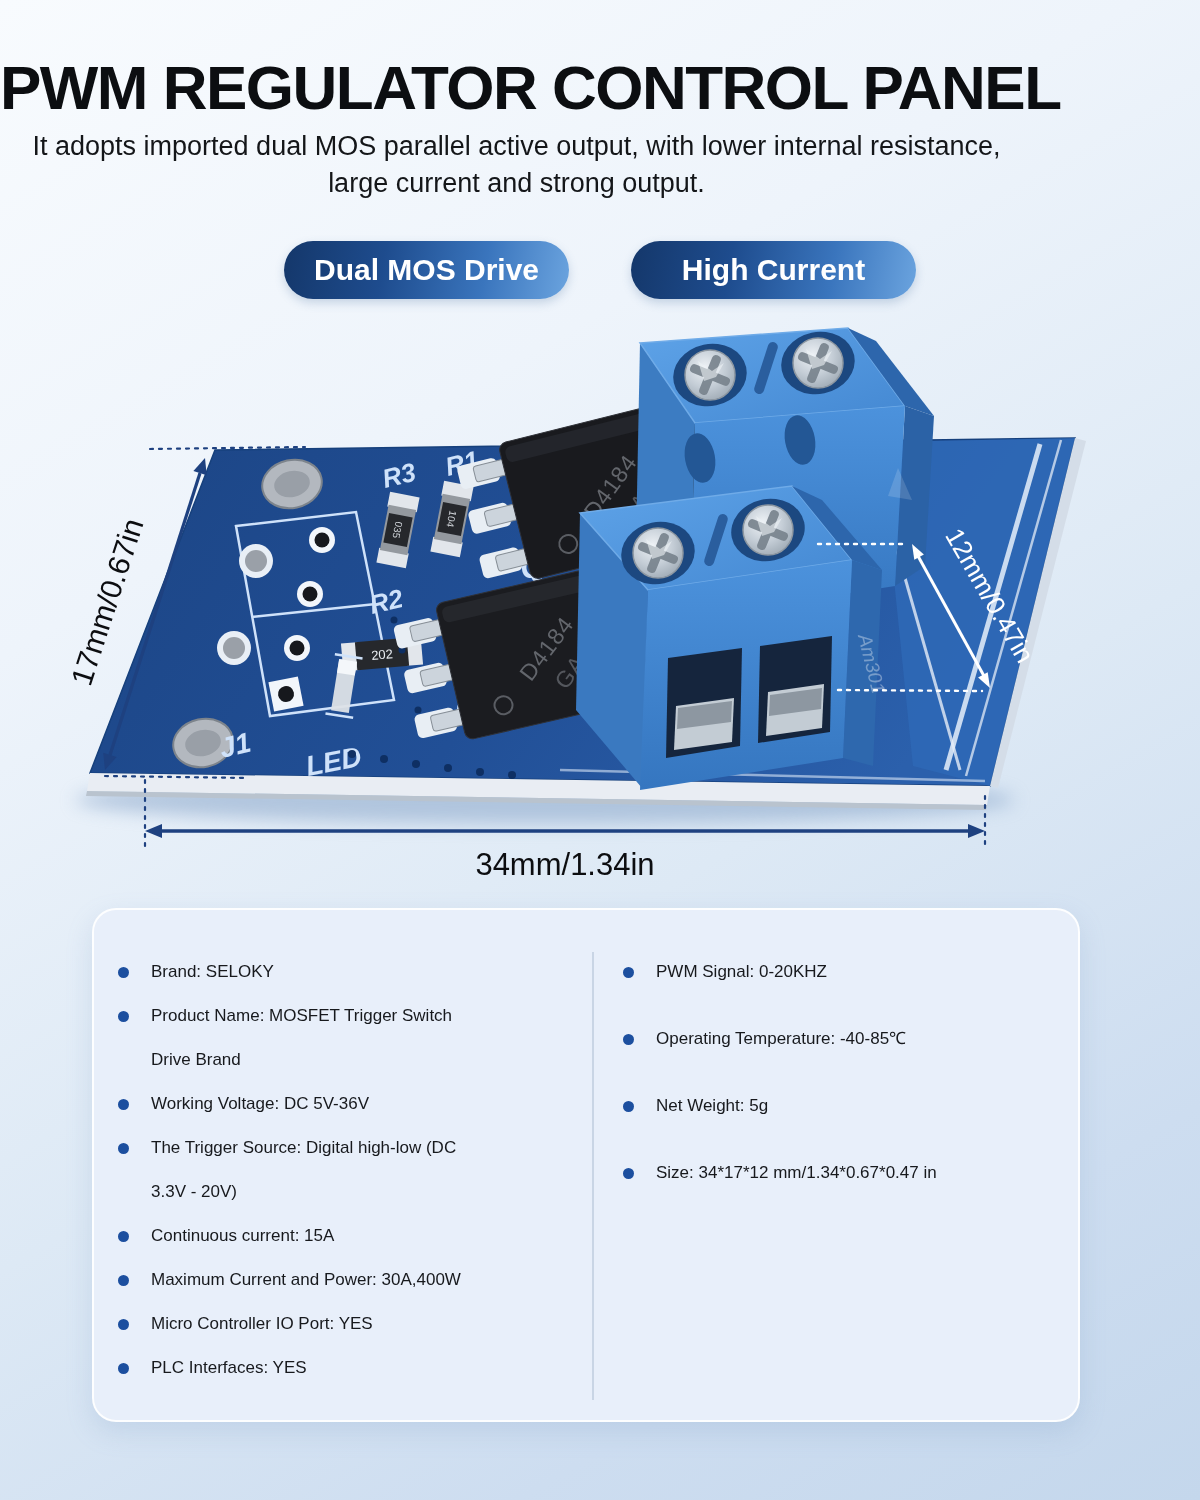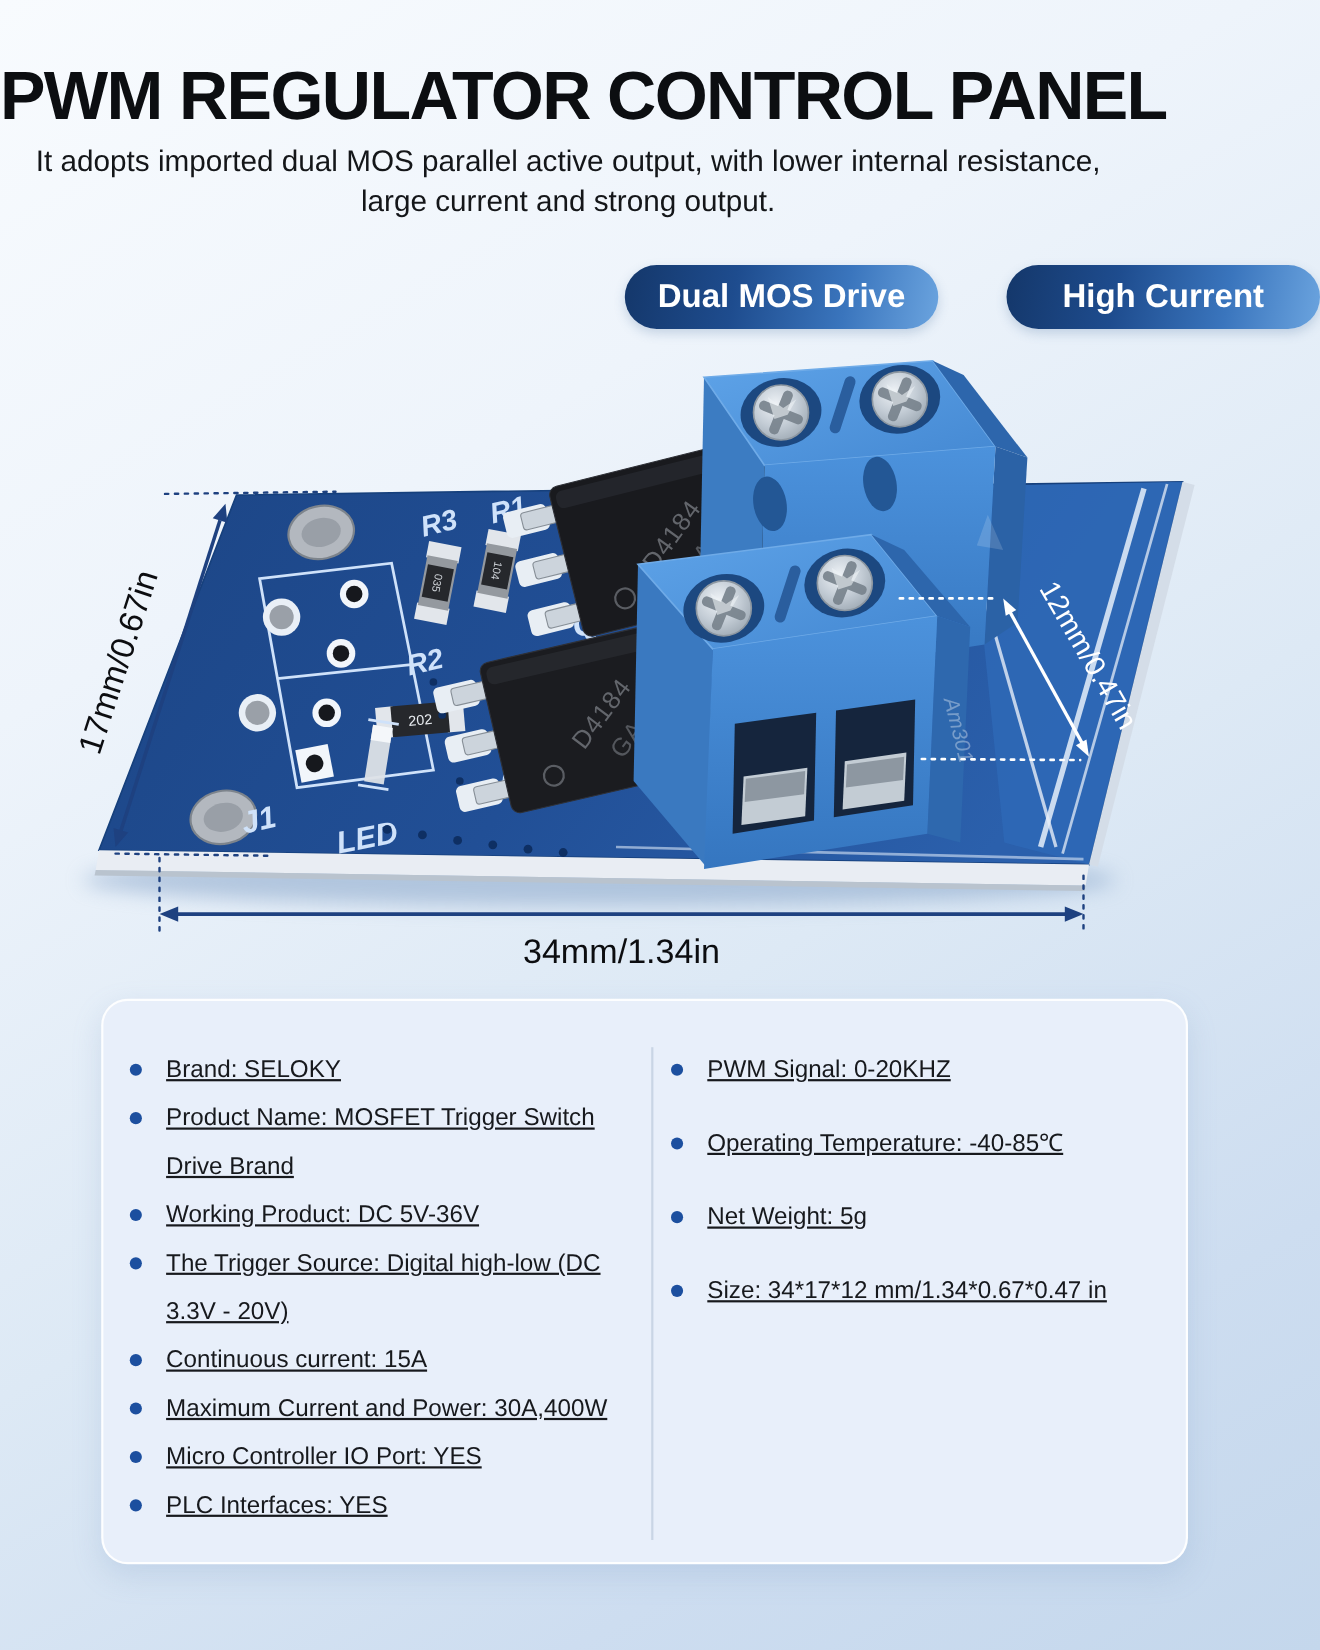--- a/index.html
+++ b/index.html
@@ -10,42 +10,42 @@
   }
   .page-title{
     position:absolute;top:52px;left:0;width:948px;margin:0;
     text-align:center;font-size:62px;font-weight:800;letter-spacing:-1.5px;
     color:#0c0e11;white-space:nowrap;
   }
   .subtitle{position:absolute;top:128px;left:0;width:1033px;text-align:center;
     font-size:27px;line-height:37px;color:#141619;}
   .subtitle div{white-space:nowrap;}
   .badge-row{position:absolute;top:241px;left:0;width:1200px;display:flex;
-    justify-content:flex-end;gap:62px;}
+    justify-content:center;gap:62px;}
   .badge{
     height:58px;min-width:225px;padding:0 30px;border-radius:29px;
     display:inline-flex;align-items:center;justify-content:center;
     background:linear-gradient(100deg,#14376a 0%,#1e4c8e 35%,#3a75bd 70%,#6ba4df 100%);
     color:#ffffff;font-size:30px;font-weight:bold;
     box-shadow:0 4px 10px rgba(70,110,160,.25);
   }
   .scene{position:absolute;top:318px;left:0;width:1200px;height:600px;pointer-events:none;}
   .spec-panel{
     position:absolute;left:92px;top:908px;width:988px;height:514px;
     background:#e8effa;border:2.5px solid rgba(255,255,255,.9);border-radius:24px;
     box-sizing:border-box;
     box-shadow:0 10px 26px rgba(125,155,195,.22);
   }
   .col-divider{position:absolute;left:498px;top:42px;width:2px;height:448px;
     background:#c9d5e5;}
   ul.speclist{list-style:none;margin:0;padding:0;position:absolute;top:40px;}
   ul.speclist.left{left:23px;width:460px;}
-  ul.speclist.right{left:515px;width:430px;}
-  ul.speclist li{position:relative;padding-left:34px;font-size:22px;
-    line-height:44px;color:#17191d;text-decoration:underline;}
+  ul.speclist.right{left:528px;width:430px;}
+  ul.speclist li{position:relative;padding-left:34px;font-size:17px;
+    line-height:44px;color:#17191d;}
   ul.speclist.right li{margin-bottom:23px;}
   ul.speclist .dot{position:absolute;left:1px;top:17px;width:11px;height:11px;
     border-radius:50%;background:#1c4f9f;}
   ul.speclist .ln{display:block;}
 </style>
 </head>
 <body>
 
 <h1 class="page-title">PWM REGULATOR CONTROL PANEL</h1>
 
@@ -330,21 +330,21 @@
       <span class="dot"></span>
       <span class="ln">Brand: SELOKY</span>
     </li>
     <li>
       <span class="dot"></span>
       <span class="ln">Product Name: MOSFET Trigger Switch</span>
       <span class="ln">Drive Brand</span>
     </li>
     <li>
       <span class="dot"></span>
-      <span class="ln">Working Product: DC 5V-36V</span>
+      <span class="ln">Working Voltage: DC 5V-36V</span>
     </li>
     <li>
       <span class="dot"></span>
       <span class="ln">The Trigger Source: Digital high-low (DC</span>
       <span class="ln">3.3V - 20V)</span>
     </li>
     <li>
       <span class="dot"></span>
       <span class="ln">Continuous current: 15A</span>
     </li>

